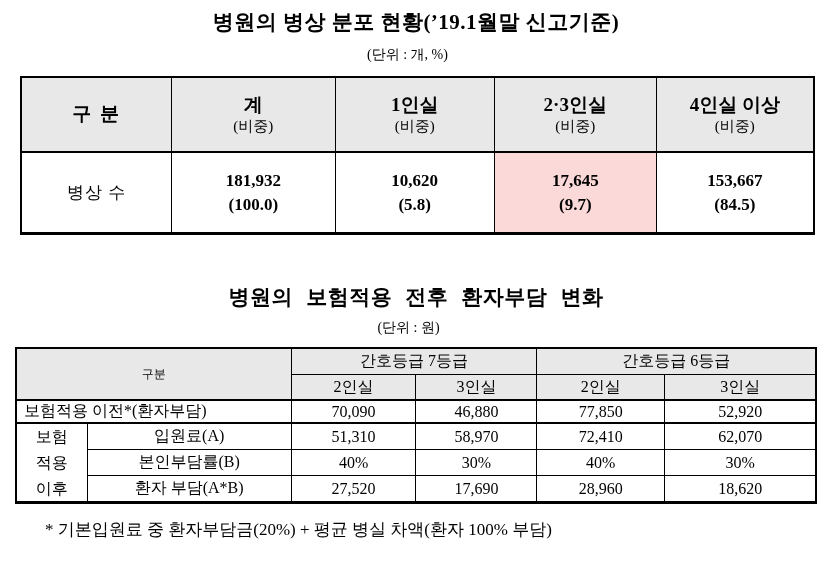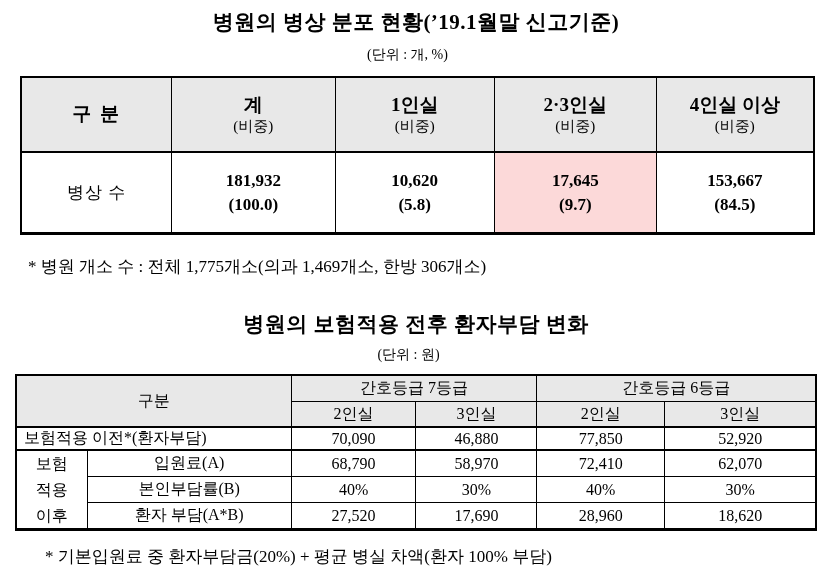--- a/index.html
+++ b/index.html
@@ -6,21 +6,21 @@
   html,body { background:#ffffff; }
   body {
     width:832px; height:572px; overflow:hidden;
     font-family:"Liberation Serif","DejaVu Serif",serif;
     color:#000;
   }
   .title {
     margin-top:8px; text-align:center;
     font-size:21px; font-weight:bold; letter-spacing:0.5px;
   }
-  .title2 { margin-top:32px; }
+  .title2 { margin-top:48px;font-family:Liberation Mono, monospace; }
   .unit { text-align:center; font-size:14px; }
   .unit1 { width:815px; margin-top:10px; }
   .unit2 { width:817px; margin-top:8px; }
 
   table { border-collapse:collapse; table-layout:fixed; }
 
   
   .t1 { margin:12px 0 0 20px; width:795px; border:2px solid #000; border-bottom-width:3px; }
   .t1 th, .t1 td { border:1px solid #000; text-align:center; vertical-align:middle; padding:16px; }
   .t1 thead th { background:var(--header-bg,#e8e8e8); border-bottom-width:2px; height:55px; }
@@ -31,21 +31,21 @@
   .t1 .row-label { font-size:17px; letter-spacing:1px; }
   .t1 .v-line { line-height:1.4;font-weight:bold; }
   .t1 td.hl { background:var(--highlight-bg,#fcd9d9); }
 
   
   .t2 { margin:10px 0 0 15px; width:802px; border:2px solid #000; border-bottom-width:3px; }
   .t2 th, .t2 td { border:1px solid #000; text-align:center; vertical-align:middle; padding:0; font-weight:normal; font-size:16px; }
   .t2 thead th { background:var(--header-bg,#e8e8e8); }
   .t2 .h1 th { height:26px; }
   .t2 .h2 th { height:26px; border-bottom-width:2px; }
-  .t2 .corner2 { border-bottom-width:2px; font-size:16px; }
+  .t2 .corner2 { border-bottom-width:2px; font-size:12px; }
   .t2 tbody td { height:17px; }
   .t2 .rowA td { border-bottom-width:2px; }
   .t2 .label-left { text-align:left; padding-left:7px; }
   .t2 .grp { font-size:16px; }
   .t2 .grp div { line-height:1.6; }
   .b { font-weight:bold; font-size:17px; }
 
   .footnote { font-size:17px; }
   .footnote1 { margin-top:20px; margin-left:28px; }
   .footnote2 { margin-top:14px; margin-left:45px; }
@@ -103,21 +103,20 @@
           <div class="v-line">(9.7)</div>
         </td>
         <td>
           <div class="v-line">153,667</div>
           <div class="v-line">(84.5)</div>
         </td>
       </tr>
     </tbody>
   </table>
 
-  <div class="footnote footnote1">* 병원 개소 수 : 전체 1,775개소(의과 1,469개소, 한방 306개소)</div>
 
   <div class="title title2">병원의 보험적용 전후 환자부담 변화</div>
   <div class="unit unit2">(단위 : 원)</div>
 
   <table class="t2">
     <colgroup>
       <col style="width:8.9%">
         <col style="width:25.5%">
         <col style="width:15.6%">
         <col style="width:15.1%">
@@ -145,21 +144,21 @@
         <td>77,850</td>
         <td>52,920</td>
       </tr>
       <tr>
         <td rowspan="3" class="grp">
           <div>보험</div>
           <div>적용</div>
           <div>이후</div>
         </td>
         <td>입원료(A)</td>
-        <td>68,790</td>
+        <td>51,310</td>
         <td>58,970</td>
         <td>72,410</td>
         <td>62,070</td>
       </tr>
       <tr>
         <td>본인부담률(B)</td>
         <td>40%</td>
         <td>30%</td>
         <td>40%</td>
         <td>30%</td>

